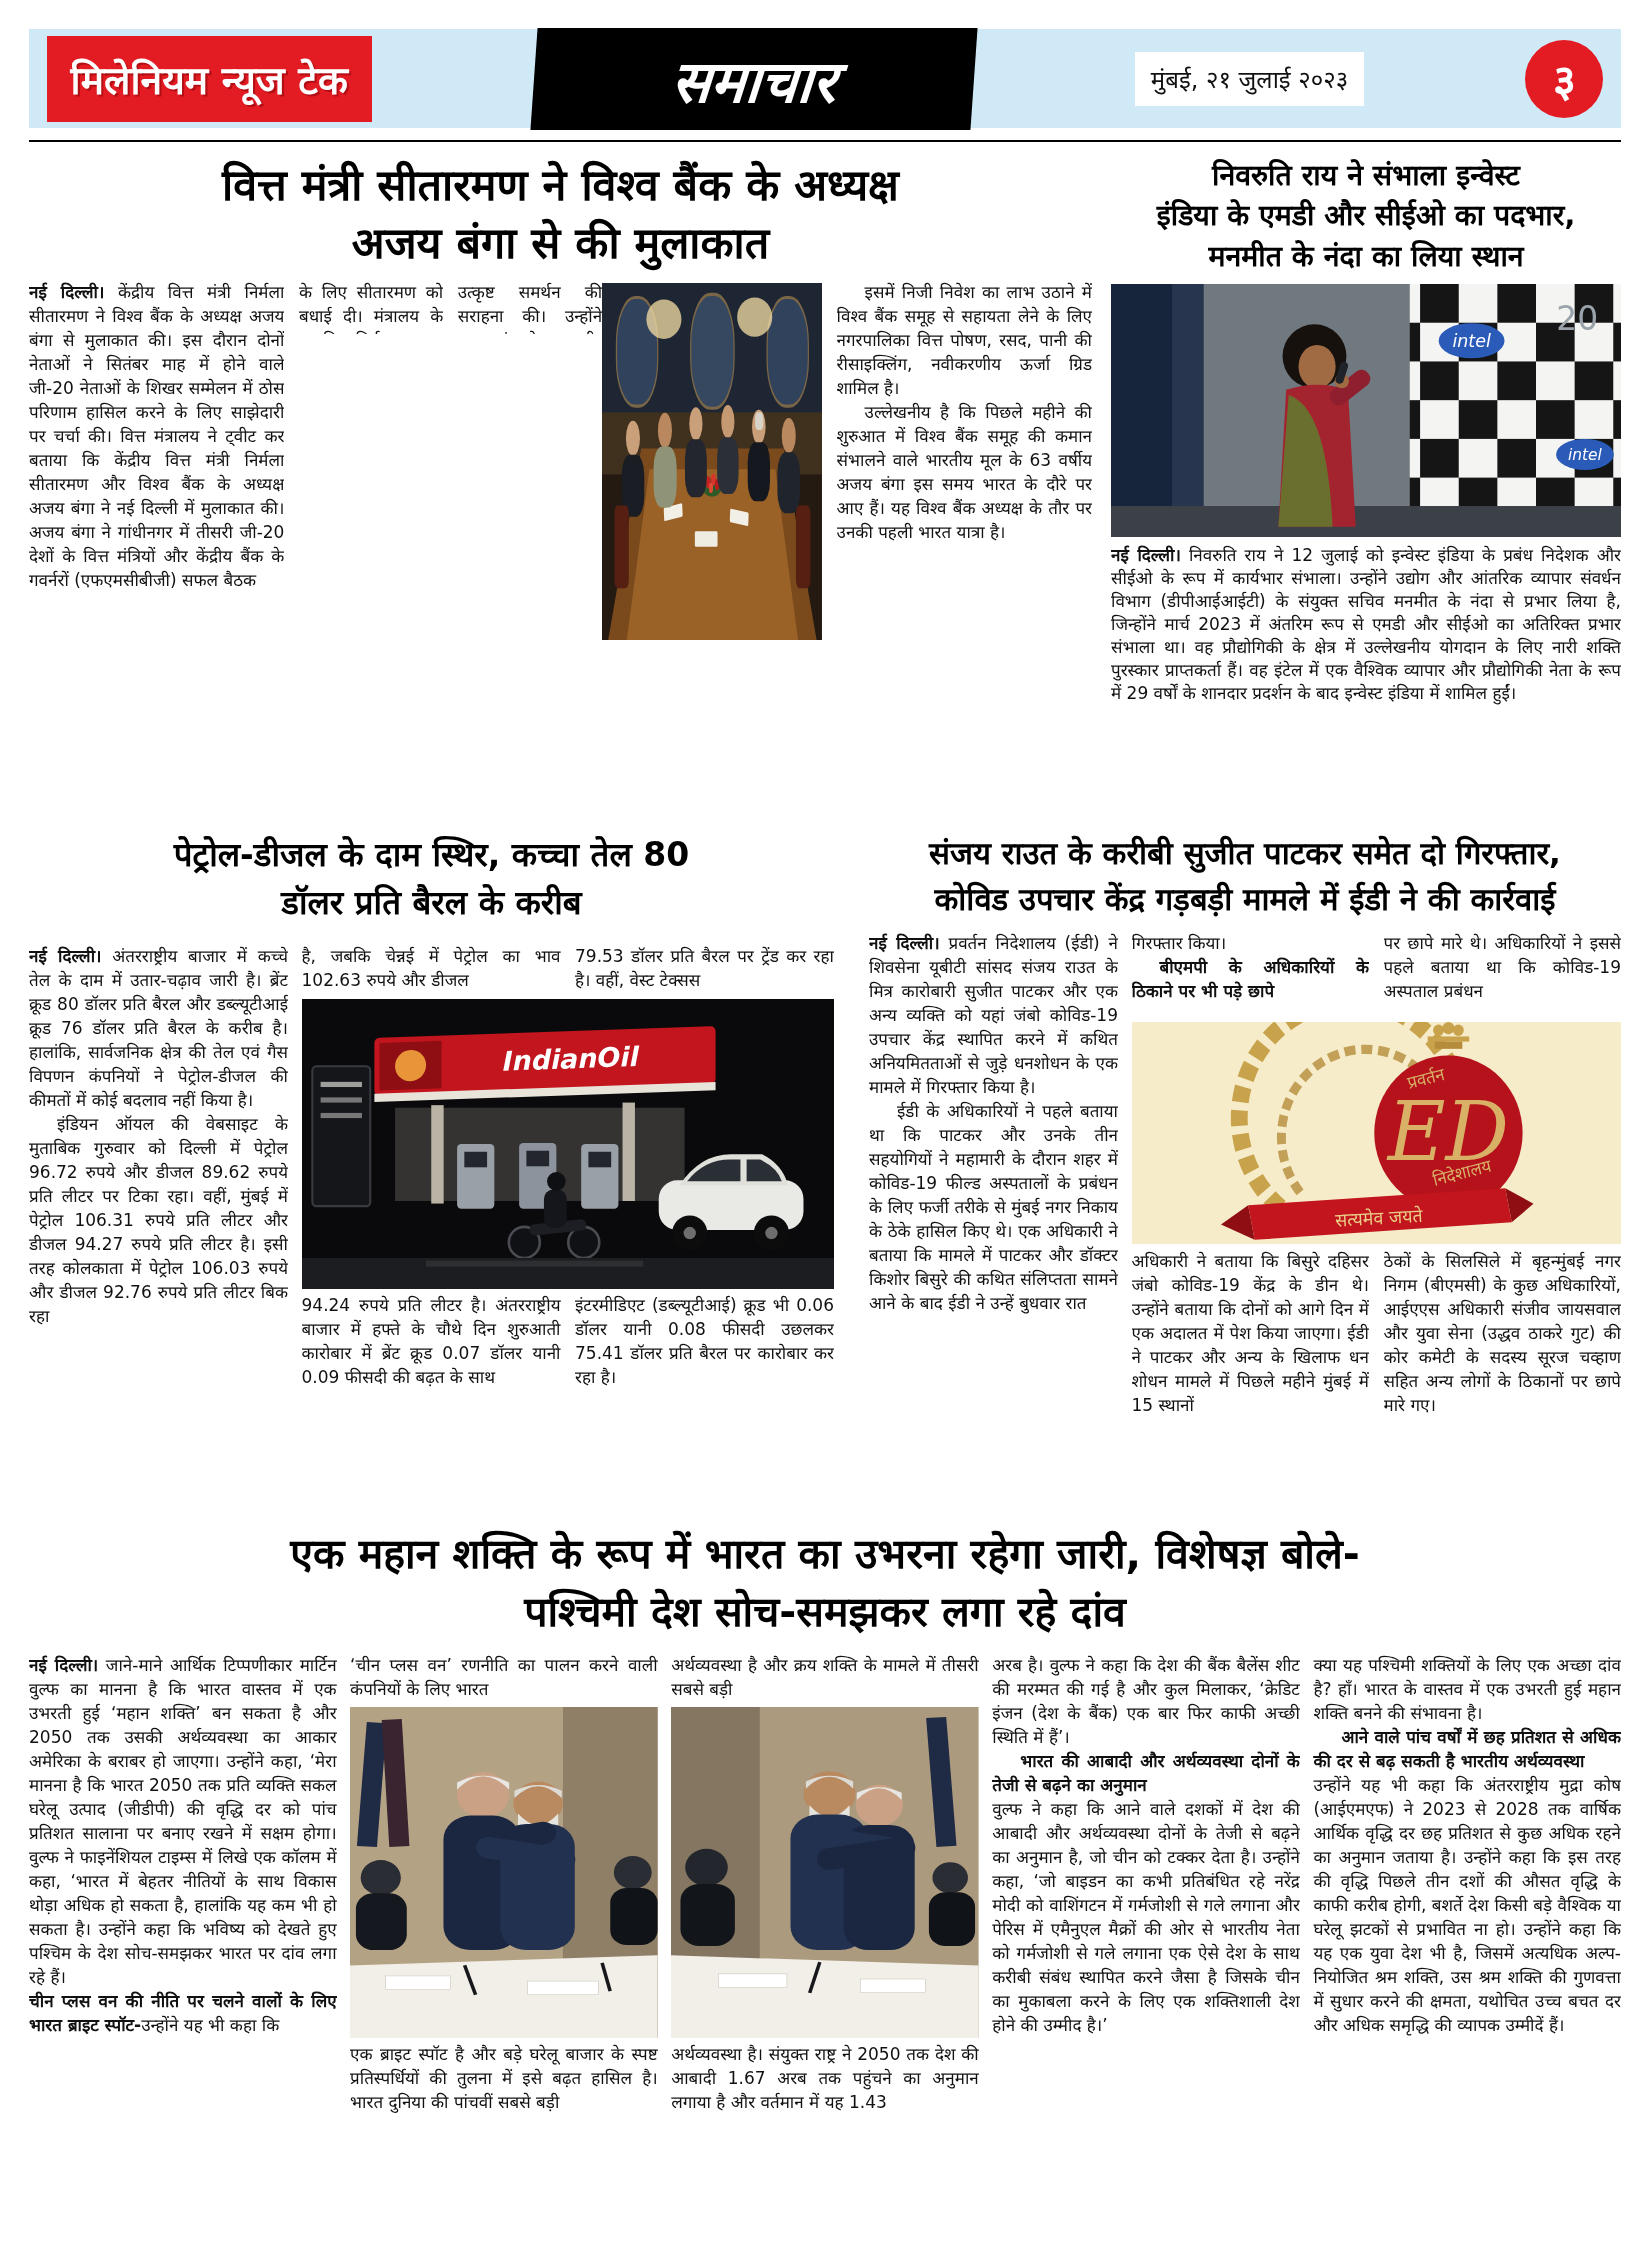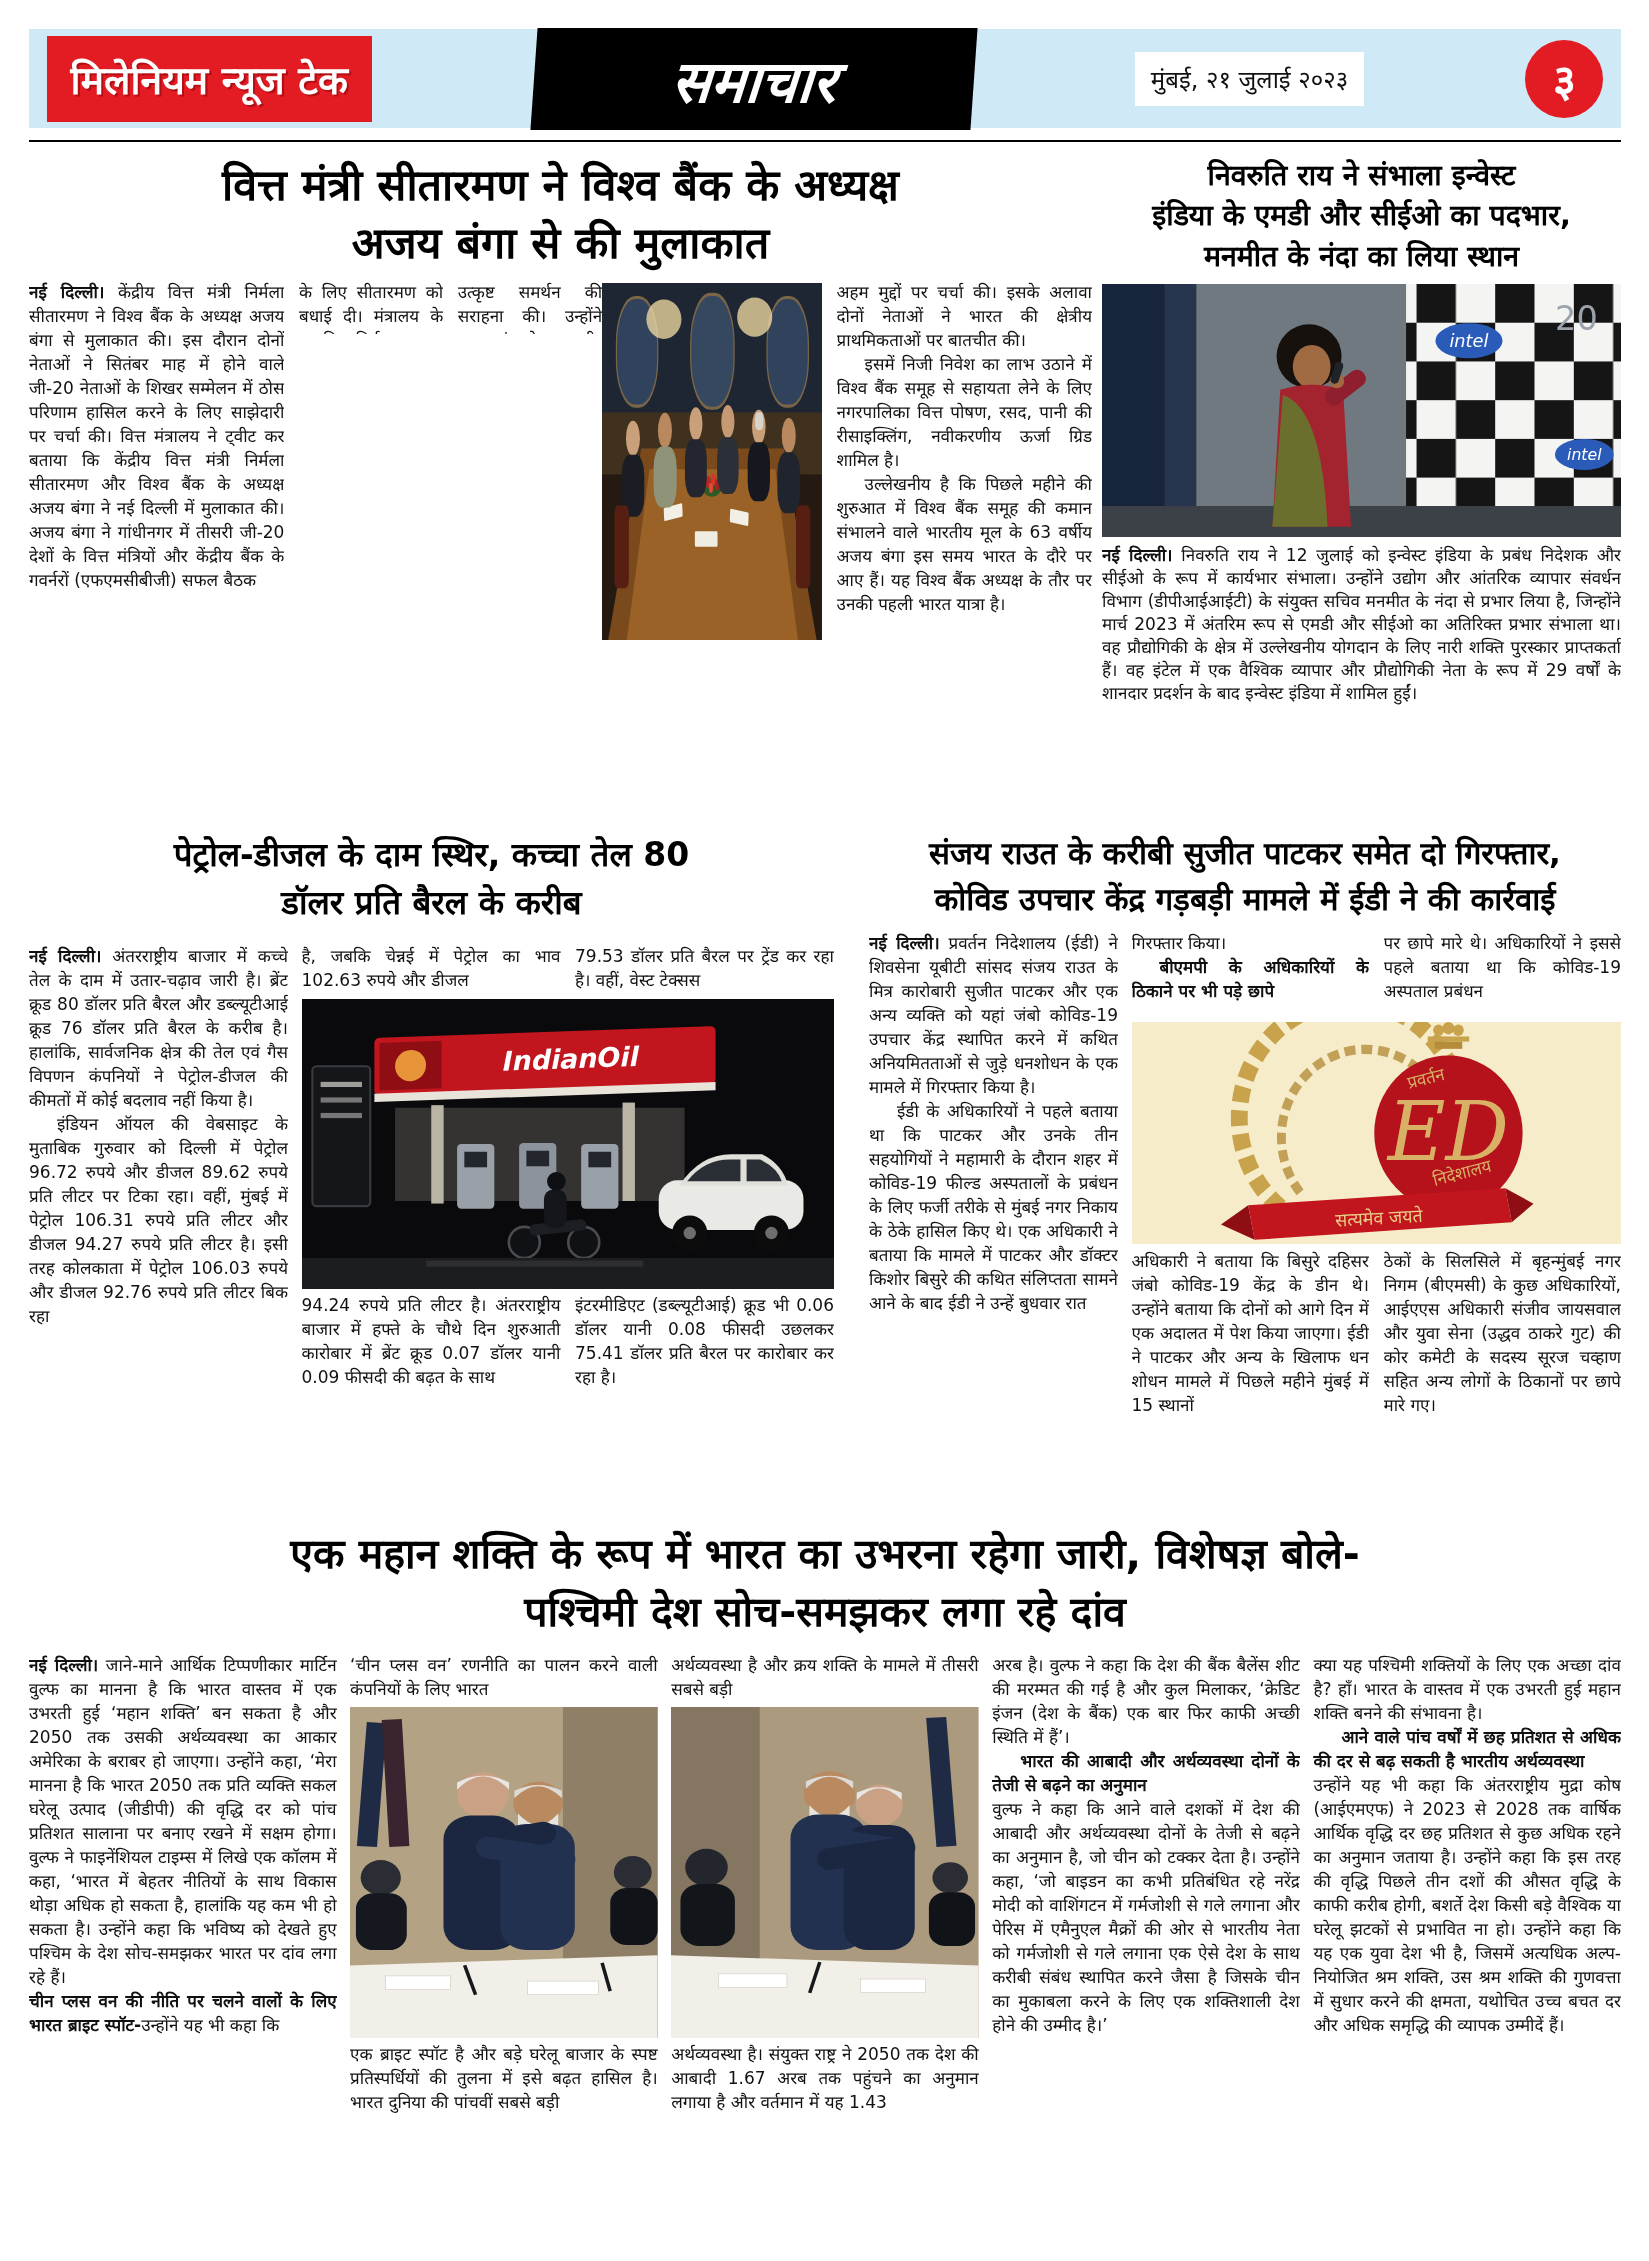--- a/index.html
+++ b/index.html
@@ -25,21 +25,21 @@
   .hl-c{font-size:33px;line-height:1.45}
   .hl-d{font-size:31px;line-height:1.48}
   .hl-e{font-size:41px;line-height:1.42}
   .bt{font-size:17px;line-height:24px;text-align:justify}
   .bt p{margin:0;text-indent:28px}
   .bt p.noind{text-indent:0}
   .dateline{font-weight:bold}
   .subhead{font-weight:bold;text-indent:0}
   .contbold{font-weight:bold}
   
-  .section1{display:flex;gap:10px;margin-top:13.5px;height:652px}
+  .section1{display:flex;gap:19px;margin-top:13.5px;height:652px}
   .art-a{width:1063px;display:flex;flex-direction:column}
   .art-a .cols{display:flex;gap:14.5px;flex:1;overflow:hidden;margin-top:7.2px}
   .col-520{width:269px;overflow:hidden}
   .mid-a{width:551px;display:flex;flex-direction:row}
   .row2{display:flex;gap:14.5px;overflow:hidden}
   .mid-a .toprow{height:54px}
   .mid-a .caprow{flex:1;margin-top:7px}
   .half{flex:1;overflow:hidden}
   .photo{overflow:hidden}
   .photo svg{display:block;width:100%;height:100%}
@@ -147,21 +147,20 @@
           <div class="row2 caprow">
             <div class="half bt contbold">
                 <p class="noind">सीतारमण ने भारत की जी-20 अध्यक्षता के लिए विश्व बैंक के</p>
               </div>
             <div class="half bt contbold">
                 <p class="noind">20 सम्मेलन और विश्व बैंक एवं भारत के बीच सहयोग जैसे कई</p>
               </div>
           </div>
         </div>
         <div class="col-520 bt">
-          <p class="noind">अहम मुद्दों पर चर्चा की। इसके अलावा दोनों नेताओं ने भारत की क्षेत्रीय प्राथमिकताओं पर बातचीत की।</p>
           <p>इसमें निजी निवेश का लाभ उठाने में विश्व बैंक समूह से सहायता लेने के लिए नगरपालिका वित्त पोषण, रसद, पानी की रीसाइक्लिंग, नवीकरणीय ऊर्जा ग्रिड शामिल है।</p>
           <p>उल्लेखनीय है कि पिछले महीने की शुरुआत में विश्व बैंक समूह की कमान संभालने वाले भारतीय मूल के 63 वर्षीय अजय बंगा इस समय भारत के दौरे पर आए हैं। यह विश्व बैंक अध्यक्ष के तौर पर उनकी पहली भारत यात्रा है।</p>
         </div>
       </div>
     </div>
 
     <div class="art-b">
       <h2 class="hl hl-b">
         <span>निवरुति राय ने संभाला इन्वेस्ट</span><br>
         <span>इंडिया के एमडी और सीईओ का पदभार,</span><br>

